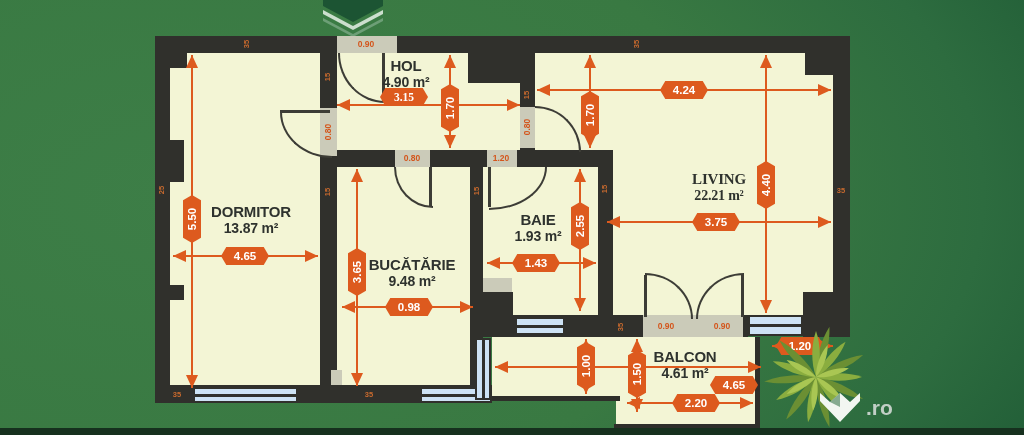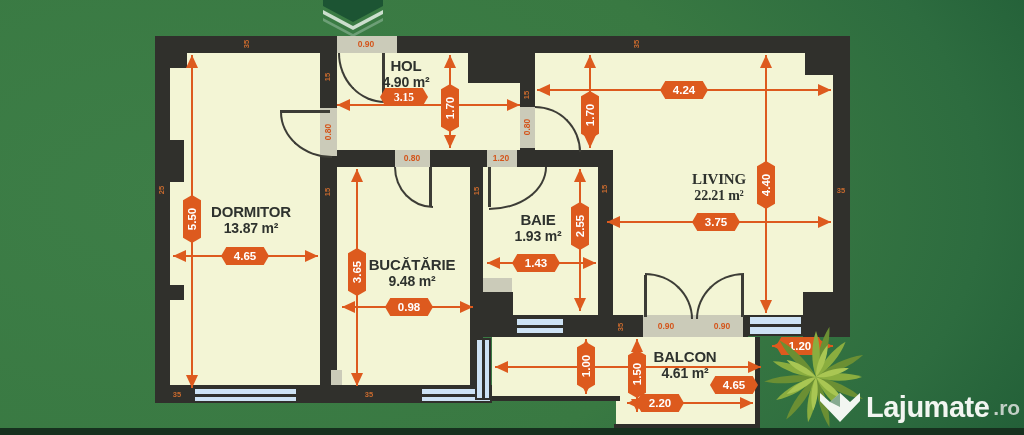--- a/index.html
+++ b/index.html
@@ -230,21 +230,21 @@
       <div class="pill pill-v" style="left: 628px; top: 350px; z-index: 5;">
         <span>1.50</span>
       </div>
       <div class="abs dimline" style="left: 495px; top: 366px; width: 266px; height: 2px; z-index: 4;"></div>
       <div class="ah left" style="left: 495px; top: 361px; z-index: 4;"></div>
       <div class="ah right" style="left: 748px; top: 361px; z-index: 4;"></div>
       <div class="pill pill-h" style="left: 710px; top: 376px; z-index: 5;">4.65</div>
       <div class="abs dimline" style="left: 627px; top: 402px; width: 126px; height: 2px; z-index: 4;"></div>
       <div class="ah left" style="left: 627px; top: 397px; z-index: 4;"></div>
       <div class="ah right" style="left: 740px; top: 397px; z-index: 4;"></div>
-      <div class="pill pill-h" style="left: 636px; top: 394px; z-index: 5;">2.20</div>
+      <div class="pill pill-h" style="left: 672px; top: 394px; z-index: 5;">2.20</div>
       <div class="abs dimline" style="left: 772px; top: 345px; width: 61px; height: 2px; z-index: 4;"></div>
       <div class="ah left" style="left: 772px; top: 340px; z-index: 4;"></div>
       <div class="ah right" style="left: 820px; top: 340px; z-index: 4;"></div>
       <div class="pill pill-h" style="left: 776px; top: 337px; z-index: 5;">1.20</div>
       <div class="walllabel rot" style="left: 246px; top: 44px; z-index: 4;">35</div>
       <div class="walllabel rot" style="left: 636px; top: 44px; z-index: 4;">35</div>
       <div class="walllabel rot" style="left: 161px; top: 190px; z-index: 4;">25</div>
       <div class="walllabel" style="left: 841px; top: 190px; z-index: 4;">35</div>
       <div class="walllabel rot" style="left: 327px; top: 77px; z-index: 4;">15</div>
       <div class="walllabel rot" style="left: 526px; top: 95px; z-index: 4;">15</div>
@@ -292,18 +292,17 @@
         <path d="M0,0 C4,-10 4,-24 0,-34 C-4,-24 -4,-10 0,0 Z" transform="rotate(300)"></path>
       </g>
     </g>
   </svg>
 
   <div id="watermark" style="z-index:8">
     <svg width="44" height="34" viewBox="0 0 44 34">
       <path d="M2,3 L12,12 L22,3 L32,12 L42,3 L42,11 L22,32 L2,11 Z" fill="#f2f6f1"></path>
       <path d="M22,3 L22,17 L12,12 Z" fill="#2d6c3f" opacity="0.55"></path>
     </svg>
-    <span id="wm-text">Lajumate</span>
       <span id="wm-tld">.ro</span>
   </div>
 
   <div id="bottom-band"></div>
 </div>
 
 </body></html>

